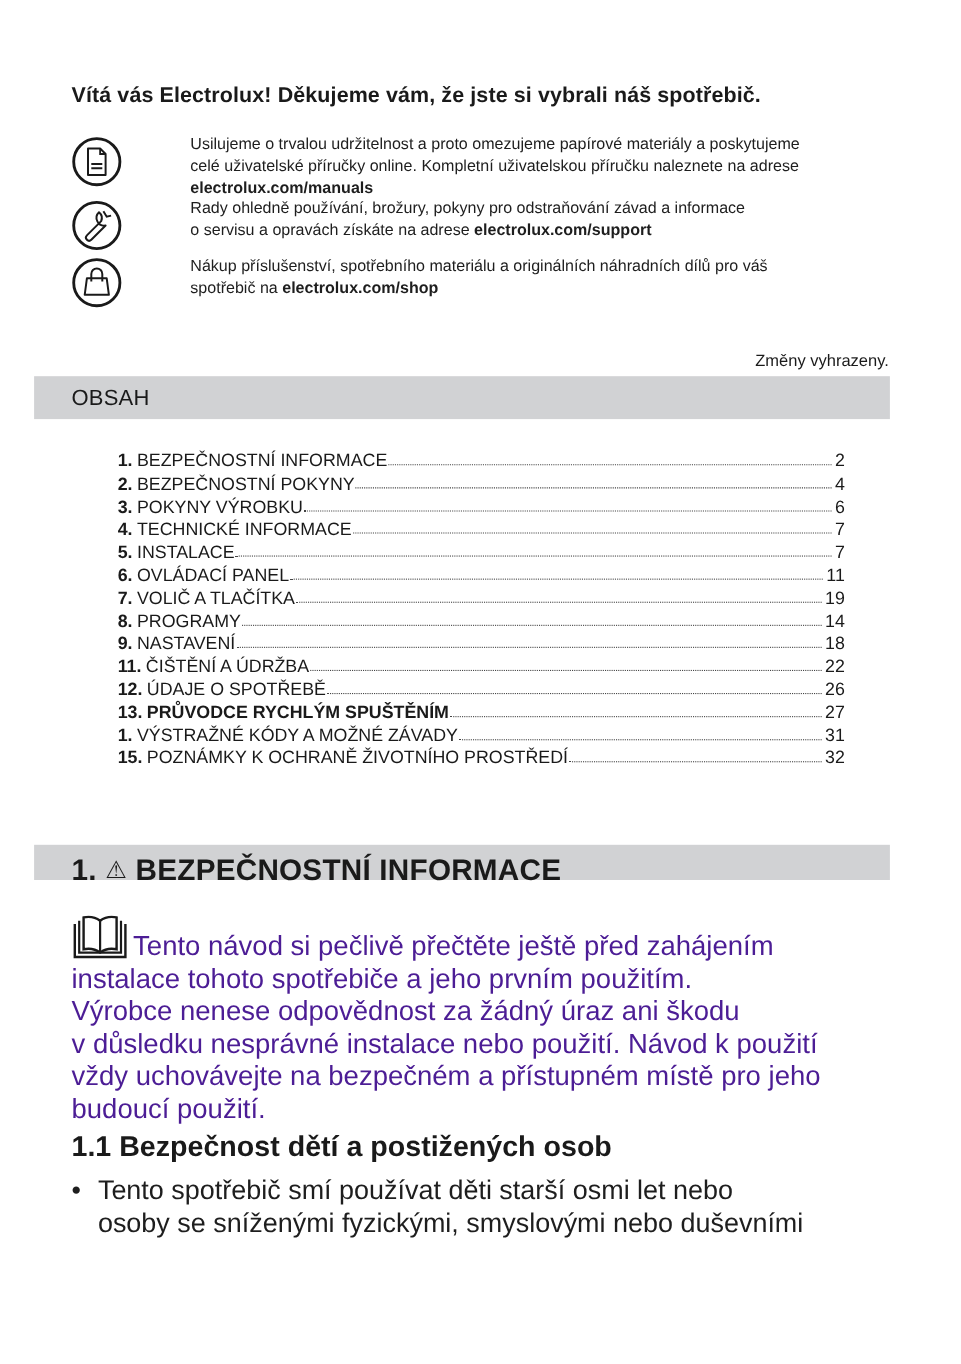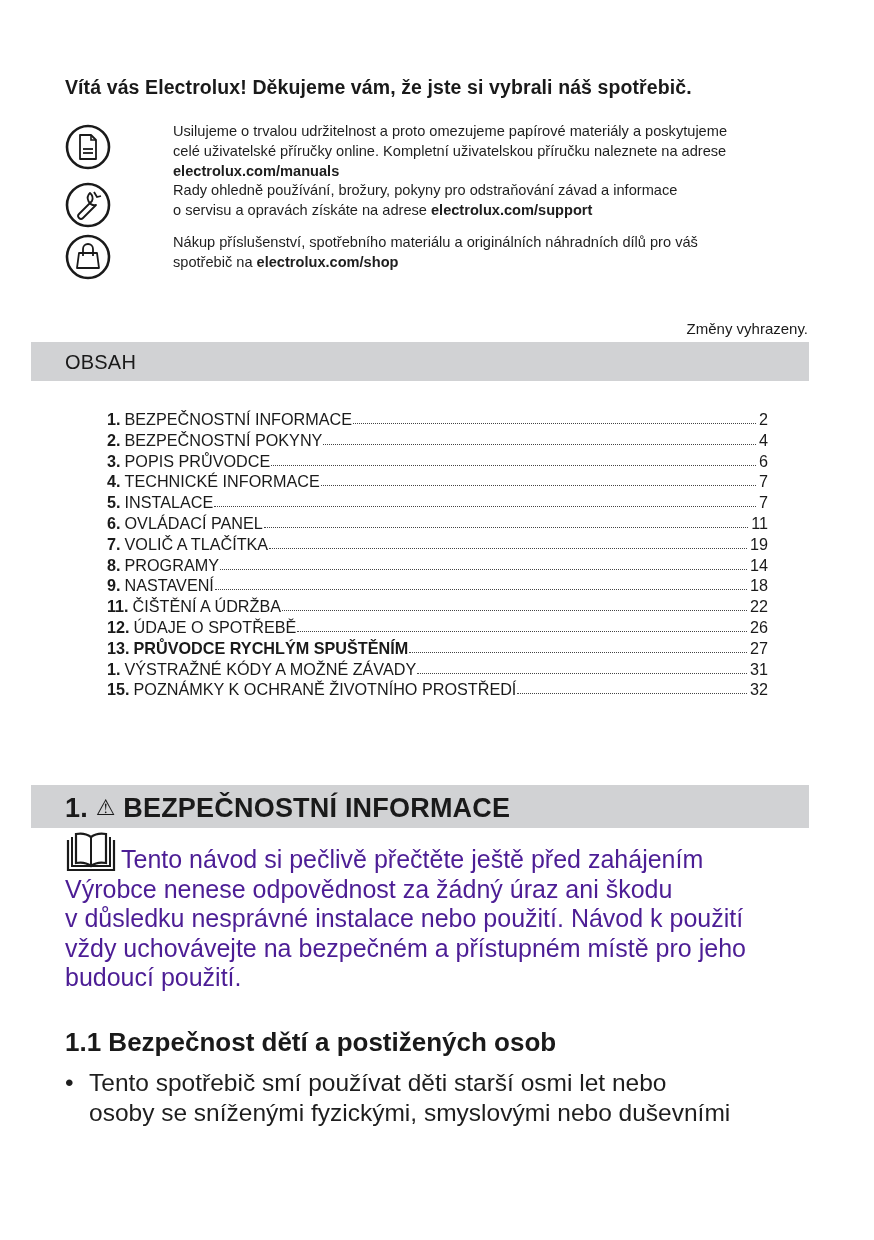--- a/index.html
+++ b/index.html
@@ -32,21 +32,21 @@
   .toc-row {
     display: flex; align-items: baseline; height: 20.8px; font-size: 16.2px; white-space: nowrap;
   }
   .toc-row .num { font-weight: bold; margin-right: 4px; }
   .toc-row .title.bold { font-weight: bold; }
   .toc-row .dots {
     flex: 1; overflow: hidden; margin: 0 1px;
     border-bottom: 1.5px dotted #444; height: 1px; align-self: baseline; position: relative; top: -1px;
   }
   .toc-row .page { margin-left: 2px; }
-  .band-sec { top: 785px; height: 43px; }
+  .band-sec { top: 768px; height: 32px; }
   .band-sec .sec-title {
     position: absolute; left: 34px; top: 8px; font-size: 27px; font-weight: bold; letter-spacing: 0.2px;
   }
   .band-sec .warn { font-weight: normal; font-size: 22px; position: relative; top: -2px; }
   .para {
     position: absolute; left: 65px; top: 832px; width: 760px;
     font-size: 25px; line-height: 29.5px; color: #4c1d95;
   }
   .book-icon { display: inline-block; width: 52px; height: 40px; vertical-align: -4px; margin-right: 4px; }
   .subhead {
@@ -113,21 +113,21 @@
       <span class="page">2</span>
     </div>
     <div class="toc-row">
       <span class="num">2.</span>
       <span class="title">BEZPEČNOSTNÍ POKYNY</span>
       <span class="dots"></span>
       <span class="page">4</span>
     </div>
     <div class="toc-row">
       <span class="num">3.</span>
-      <span class="title">POPIS PRŮVODCE</span>
+      <span class="title">POKYNY VÝROBKU</span>
       <span class="dots"></span>
       <span class="page">6</span>
     </div>
     <div class="toc-row">
       <span class="num">4.</span>
       <span class="title">TECHNICKÉ INFORMACE</span>
       <span class="dots"></span>
       <span class="page">7</span>
     </div>
     <div class="toc-row">
@@ -202,20 +202,21 @@
 
 <div class="para">
   <div>
     <svg class="book-icon" viewBox="0 0 52 40">
       <path d="M3 8 V38 H49 V8" fill="none" stroke="#1a1a1a" stroke-width="2.2"></path>
       <path d="M7 5 V34 H45 V5" fill="none" stroke="#1a1a1a" stroke-width="2"></path>
       <path d="M11 2 C16 1 22 2 26 5 C30 2 36 1 41 2 V31 C36 30 30 31 26 34 C22 31 16 30 11 31 Z" fill="#fff" stroke="#1a1a1a" stroke-width="2.2"></path>
       <line x1="26" y1="5" x2="26" y2="34" stroke="#1a1a1a" stroke-width="2"></line>
     </svg><span>Tento návod si pečlivě přečtěte ještě před zahájením</span>
   </div>
+  <div>instalace tohoto spotřebiče a jeho prvním použitím.</div>
   <div>Výrobce nenese odpovědnost za žádný úraz ani škodu</div>
   <div>v důsledku nesprávné instalace nebo použití. Návod k použití</div>
   <div>vždy uchovávejte na bezpečném a přístupném místě pro jeho</div>
   <div>budoucí použití.</div>
 </div>
 
 <div class="subhead">1.1 Bezpečnost dětí a postižených osob</div>
 
 <div class="bullet">
   <span class="dot">•</span>

